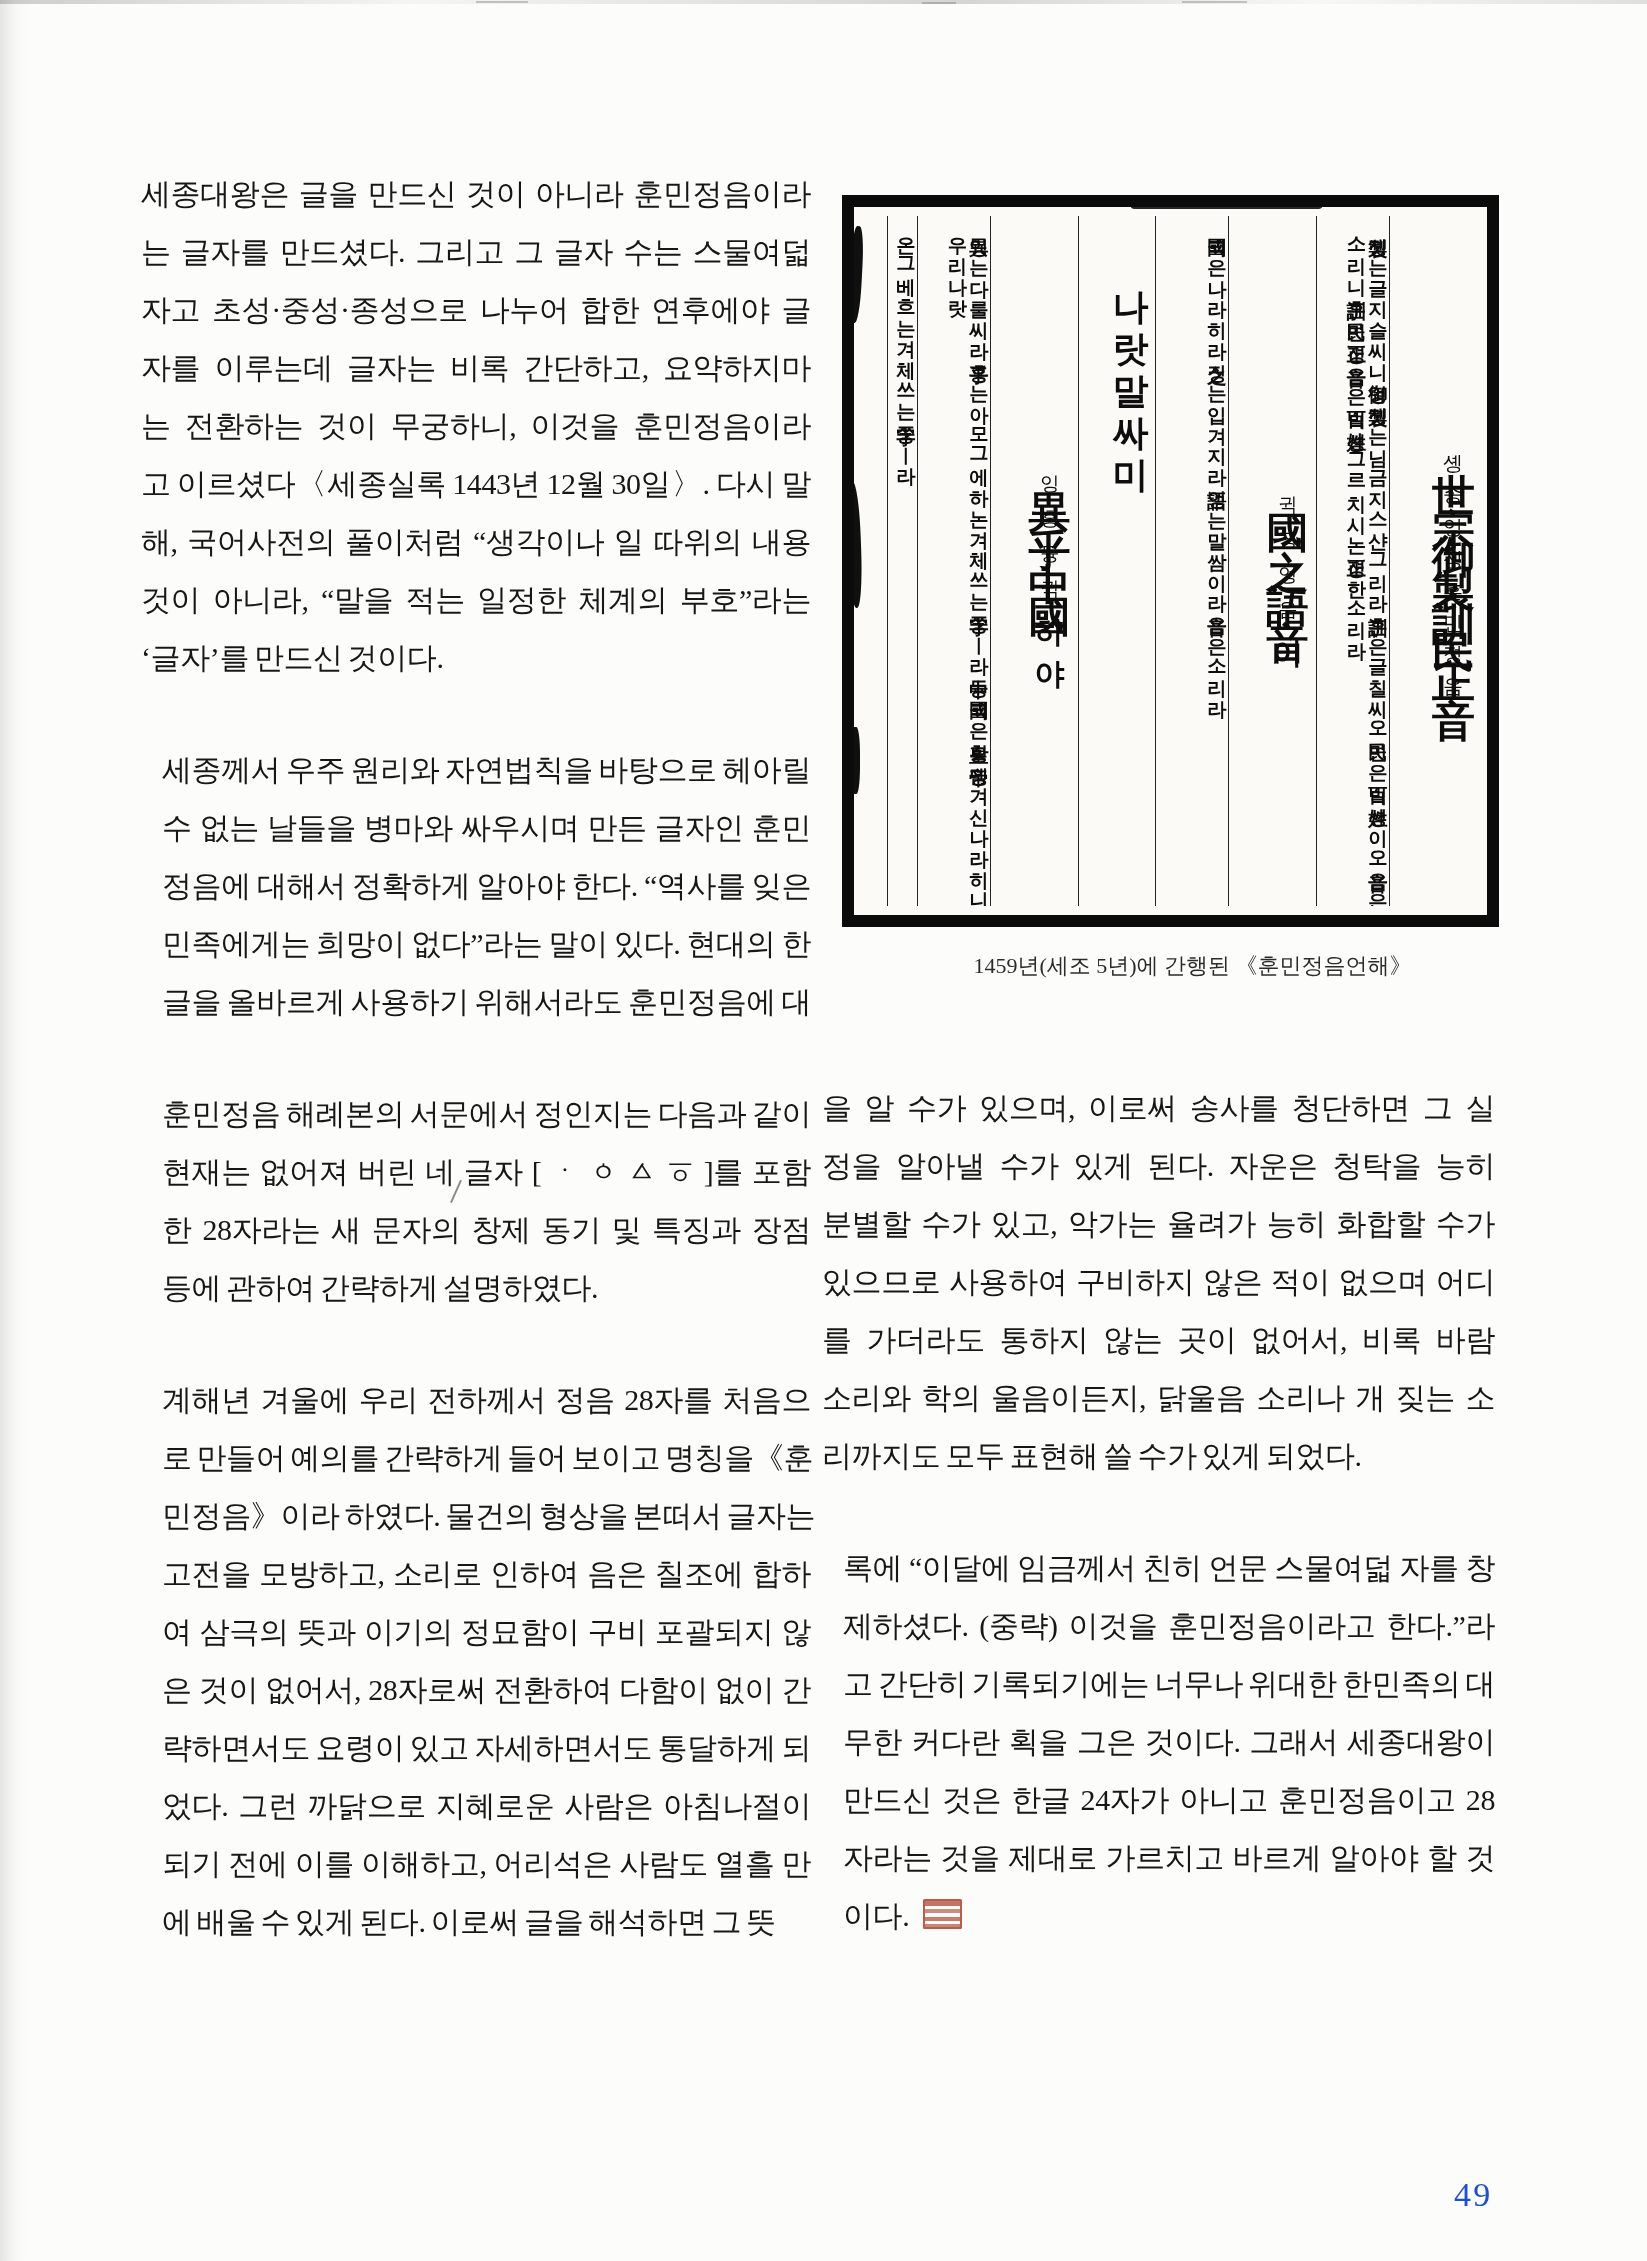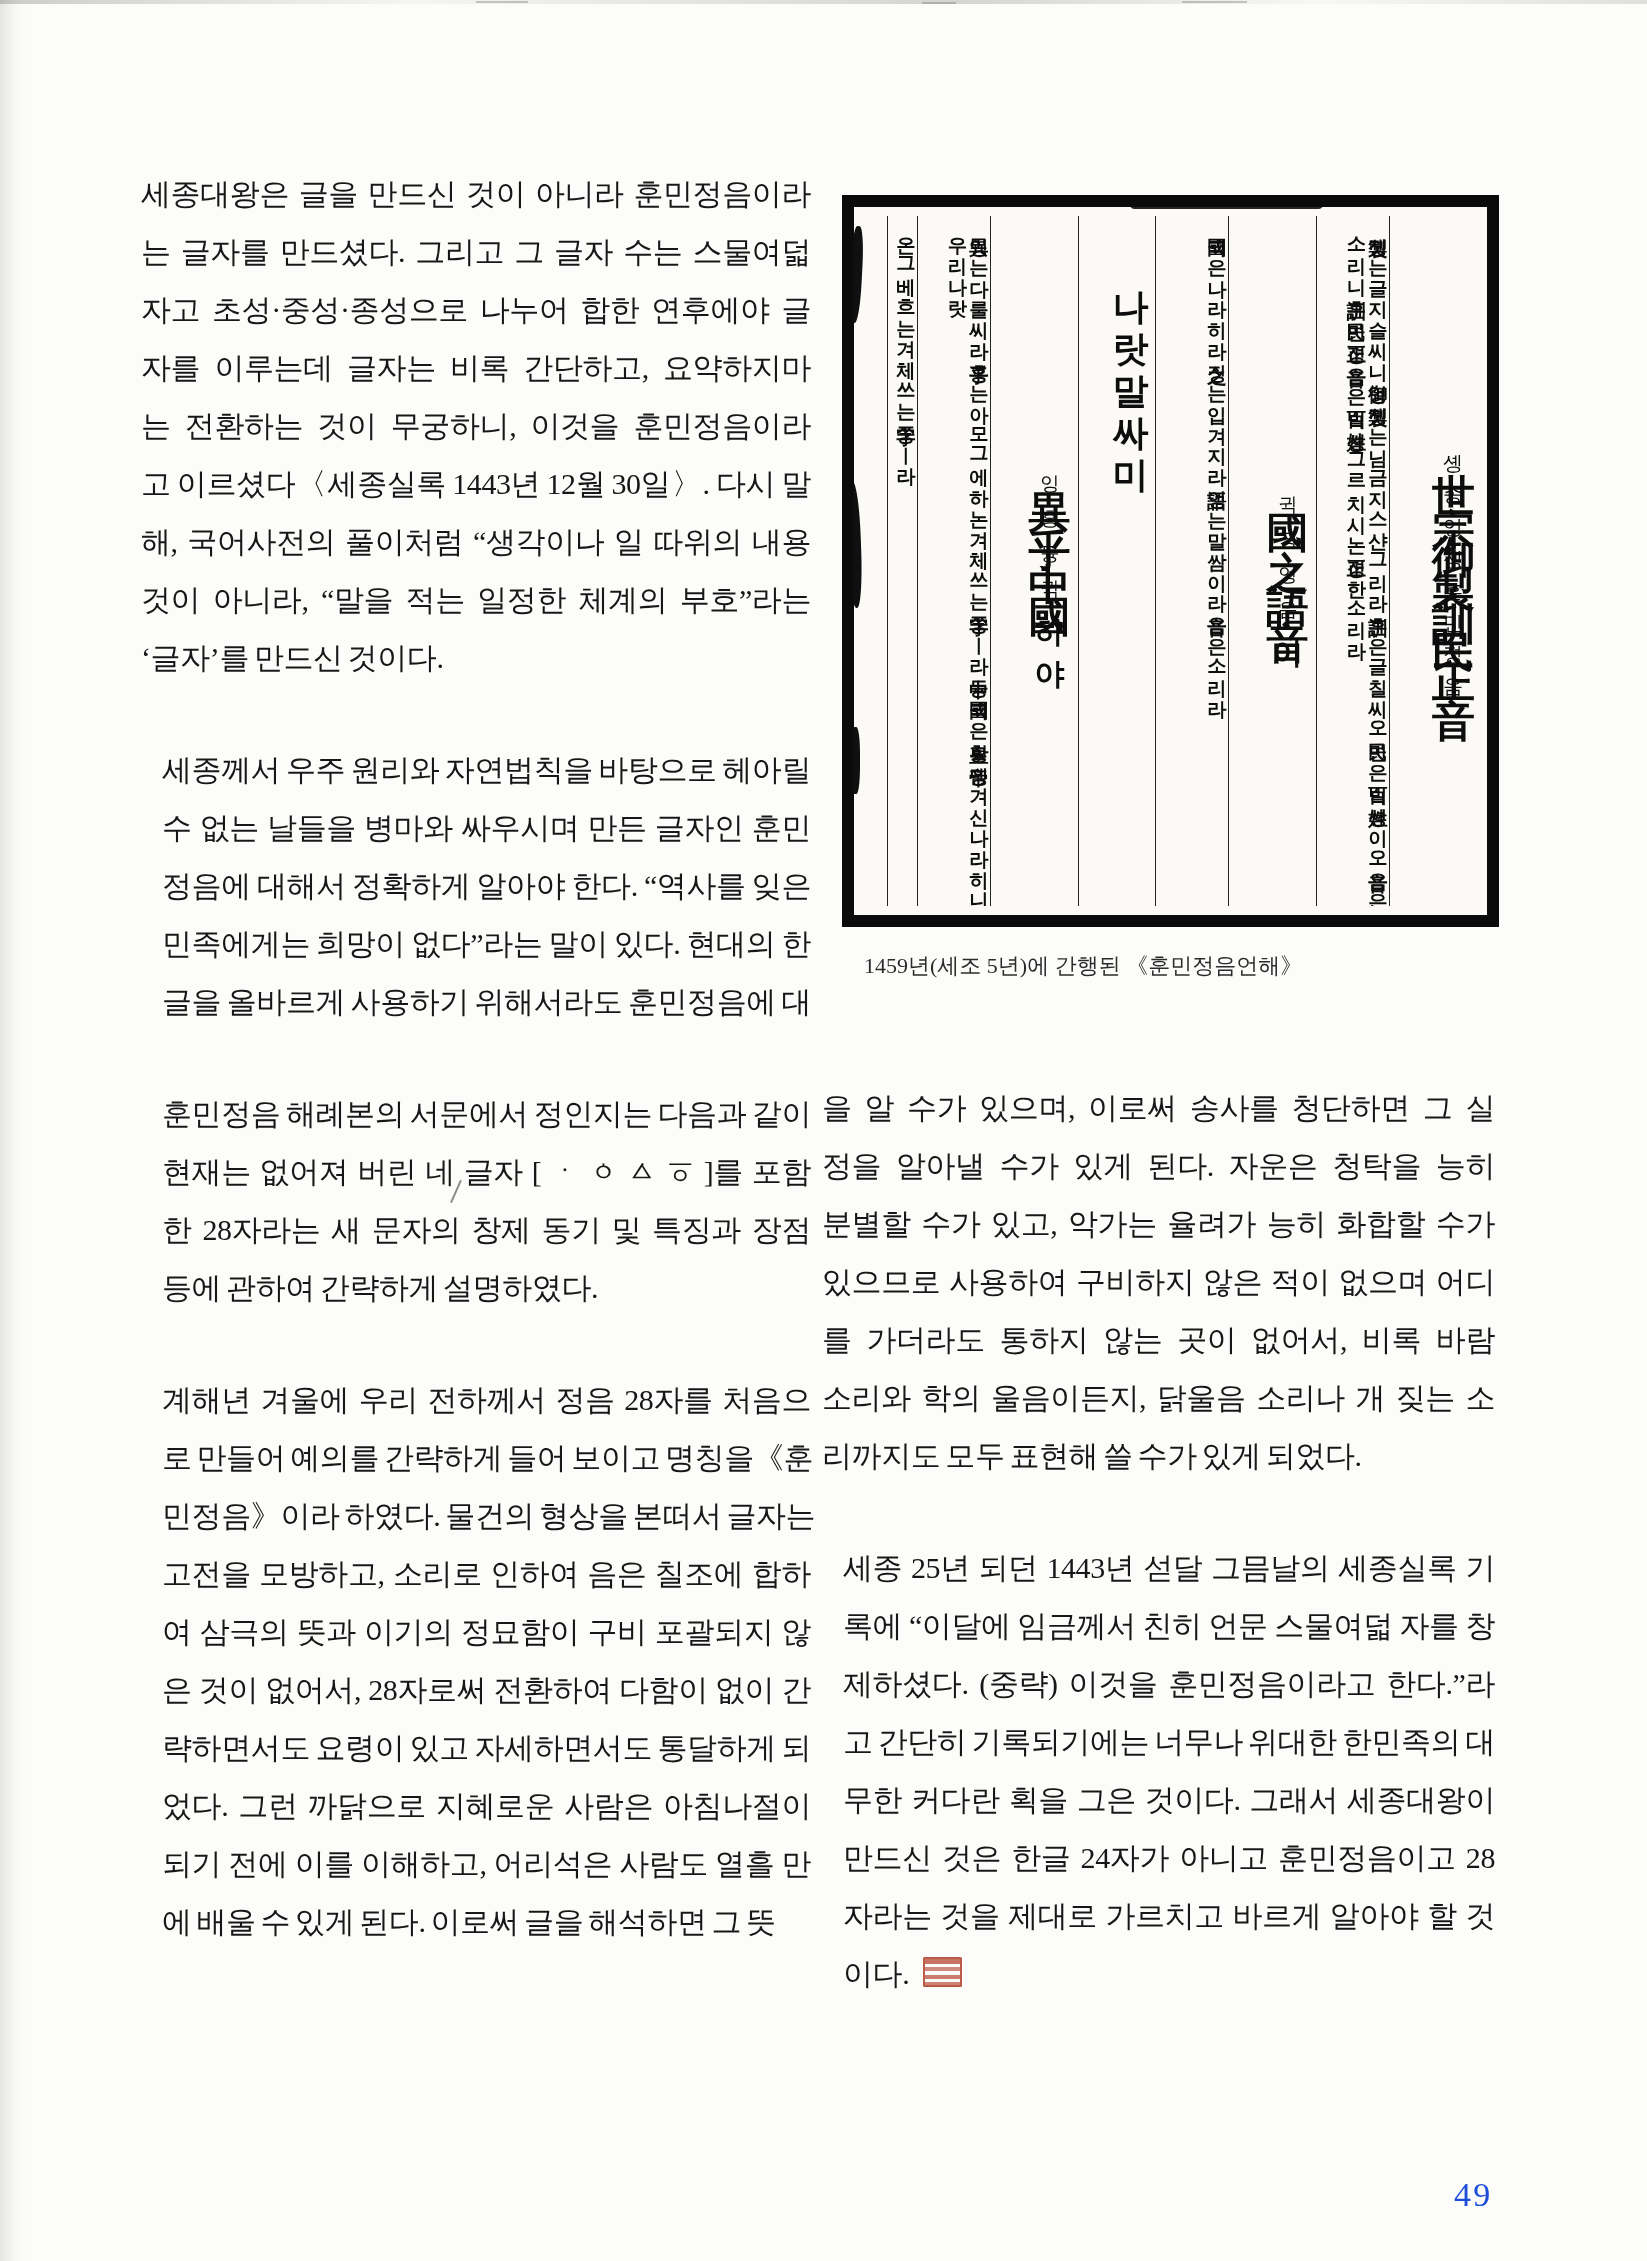--- a/index.html
+++ b/index.html
@@ -52,21 +52,21 @@
   .wcol.partial{width:30px;}
   
   .smudge{position:absolute;background:#101010;}
   .smudge.s1{left:-4.5px;top:19.3px;width:12px;height:97px;border-radius:40%;transform:rotate(3deg);}
   .smudge.s2{left:-6px;top:275px;width:13.4px;height:126px;border-radius:45%;transform:rotate(-2deg);}
   .smudge.s3{left:-3px;top:520px;width:9px;height:67px;border-radius:40%;}
   .smudge.s4{right:164px;top:-7.4px;width:193px;height:9px;border-radius:4.5px;opacity:.9;}
   .smudge.s5{left:89px;bottom:-9px;width:476px;height:7.4px;
     background:repeating-linear-gradient(to right,#101010 0 34px,rgba(16,16,16,.35) 34px 48px);border-radius:3px;}
   .figcaption{
-    margin-top:24px;text-align:left;font-size:22px;color:#2b2b2b;
+    margin-top:24px;text-align:center;font-size:22px;color:#2b2b2b;
     transform:translateX(22px);letter-spacing:0;word-spacing:0;
   }
   
   .seal{
     display:inline-block;width:39px;height:30px;margin-left:13.4px;vertical-align:-3px;
     box-sizing:border-box;border:2.2px solid #b2402c;opacity:.85;border-radius:1.5px;
     background:
       linear-gradient(to bottom,
         rgba(178,64,44,.85) 0 18%,rgba(178,64,44,0) 18% 30%,
         rgba(178,64,44,.7) 30% 46%,rgba(178,64,44,0) 46% 60%,
@@ -149,21 +149,20 @@
     <div class="para">
       <div class="line">을 알 수가 있으며, 이로써 송사를 청단하면 그 실</div>
       <div class="line">정을 알아낼 수가 있게 된다. 자운은 청탁을 능히</div>
       <div class="line">분별할 수가 있고, 악가는 율려가 능히 화합할 수가</div>
       <div class="line">있으므로 사용하여 구비하지 않은 적이 없으며 어디</div>
       <div class="line">를 가더라도 통하지 않는 곳이 없어서, 비록 바람</div>
       <div class="line">소리와 학의 울음이든지, 닭울음 소리나 개 짖는 소</div>
       <div class="line last">리까지도 모두 표현해 쓸 수가 있게 되었다.</div>
     </div>
     <div class="para">
-      <div class="line">세종 25년 되던 1443년 섣달 그믐날의 세종실록 기</div>
       <div class="line">록에 “이달에 임금께서 친히 언문 스물여덟 자를 창</div>
       <div class="line">제하셨다. (중략) 이것을 훈민정음이라고 한다.”라</div>
       <div class="line">고 간단히 기록되기에는 너무나 위대한 한민족의 대</div>
       <div class="line">무한 커다란 획을 그은 것이다. 그래서 세종대왕이</div>
       <div class="line">만드신 것은 한글 24자가 아니고 훈민정음이고 28</div>
       <div class="line">자라는 것을 제대로 가르치고 바르게 알아야 할 것</div>
       <div class="line last">이다.<span class="seal" style="border-color: rgb(178, 64, 44);"></span></div>
     </div>
   </div>
 

